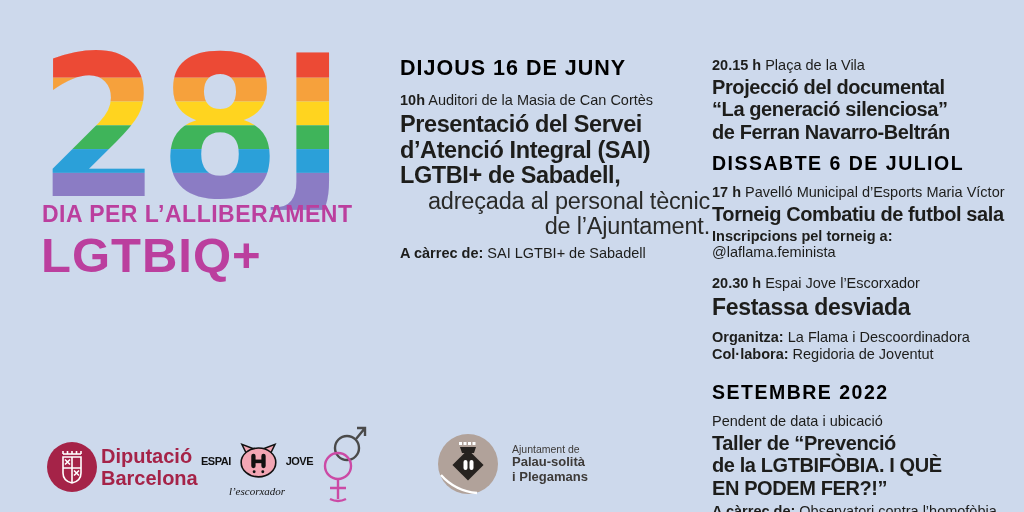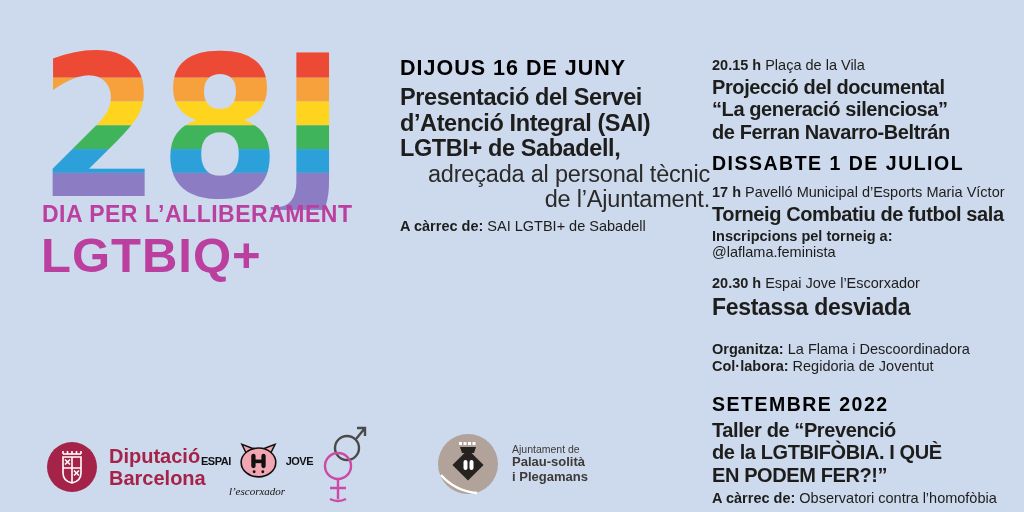--- a/index.html
+++ b/index.html
@@ -45,21 +45,21 @@
   .title-md.nowrap { white-space:nowrap; }
   .title-lg { font-size:23px; font-weight:bold; letter-spacing:-0.3px; margin-top:3px; white-space:nowrap; }
   .credit { font-size:14.5px; line-height:1.22; margin-top:5px; }
   .credit b { font-weight:bold; }
   .note-line { font-size:14.5px; font-weight:bold; margin-top:2px; }
   .note-line .val { font-weight:normal; }
   .gap-s { margin-top:9px; } .gap-m { margin-top:15px; } .gap-l { margin-top:17px; }
 
   
   .logo-group { position:absolute; display:flex; align-items:center; }
-  .dipu { left:46px; top:441px; gap:11px; }
+  .dipu { left:46px; top:441px; gap:3px; }
   .dipu-text { color:#a52348; font-weight:bold; font-size:20px; line-height:1.12; }
   .espai { left:201px; top:438px; display:block; width:112px; text-align:center; }
   .espai-row { display:flex; align-items:center; justify-content:flex-start; gap:8px; }
   .espai-word { font-size:11px; font-weight:bold; letter-spacing:-0.5px; color:#111; }
   .espai-script { font-family:Liberation Serif, serif; font-style:italic; font-size:11px; color:#111; margin-top:1px; }
   .programa { left:322px; top:424px; gap:4px; align-items:flex-start;flex-direction:column; }
   .programa-text { margin-top:32px; }
   .programa-title { color:#c93fa2; font-weight:bold; font-size:13.5px; line-height:1.08; }
   .programa-sub { font-size:6.5px; color:#53504e; margin-top:4px; line-height:1.25; }
   .programa-sub .b { font-weight:bold; }
@@ -87,20 +87,24 @@
         <rect x="0" y="103.1" width="312" height="23.8" fill="#2ba0d9"></rect>
         <rect x="0" y="126.9" width="312" height="37" fill="#8b7cc4"></rect>
       </g>
     </svg>
   </div>
   <div class="hero-sub1">DIA PER L’ALLIBERAMENT</div>
   <div class="hero-sub2">LGTBIQ+</div>
 
   <div class="col mid-s1">
     <div class="sec-header">DIJOUS 16 DE JUNY</div>
+    <div class="meta">
+      <b>10h</b>
+      <span>Auditori de la Masia de Can Cortès</span>
+    </div>
     <div class="title-xl">Presentació del Servei
 d’Atenció Integral (SAI)
 LGTBI+ de Sabadell,</div>
     <div class="title-xl-reg">adreçada al personal tècnic
 de l’Ajuntament.</div>
     <div class="credit">
       <b>A càrrec de:</b>
       <span>SAI LGTBI+ de Sabadell</span>
     </div>
   </div>
@@ -108,46 +112,47 @@
 
   <div class="col right-col">
     <div class="meta" style="margin-top:0;">
       <b>20.15 h</b>
       <span>Plaça de la Vila</span>
     </div>
     <div class="title-md">Projecció del documental
 “La generació silenciosa”
 de Ferran Navarro-Beltrán</div>
 
-    <div class="sec-header small gap-s">DISSABTE 1 DE JULIOL</div>
+    <div class="sec-header small gap-s">DISSABTE 6 DE JULIOL</div>
     <div class="meta" style="margin-top:9px;">
       <b>17 h</b>
       <span>Pavelló Municipal d’Esports Maria Víctor</span>
     </div>
     <div class="title-md nowrap">Torneig Combatiu de futbol sala</div>
     <div class="note-line">
       <span>Inscripcions pel torneig a:</span>
       <span class="val">@laflama.feminista</span>
     </div>
 
     <div class="meta gap-m">
       <b>20.30 h</b>
       <span>Espai Jove l’Escorxador</span>
     </div>
     <div class="title-lg">Festassa desviada</div>
-    <div class="credit" style="margin-top:20px;">
+    <div class="credit" style="margin-top:8px;">
       <b>Organitza:</b>
       <span>La Flama i Descoordinadora</span>
     </div>
     <div class="credit" style="margin-top:0;">
       <b>Col·labora:</b>
       <span>Regidoria de Joventut</span>
     </div>
 
     <div class="sec-header small gap-l">SETEMBRE 2022</div>
+    <div class="meta" style="margin-top:9px;">Pendent de data i ubicació</div>
     <div class="title-md">Taller de “Prevenció
 de la LGTBIFÒBIA. I QUÈ
 EN PODEM FER?!”</div>
     <div class="credit" style="margin-top:4px;">
       <b>A càrrec de:</b>
       <span>Observatori contra l’homofòbia</span>
     </div>
 
   </div>
 

